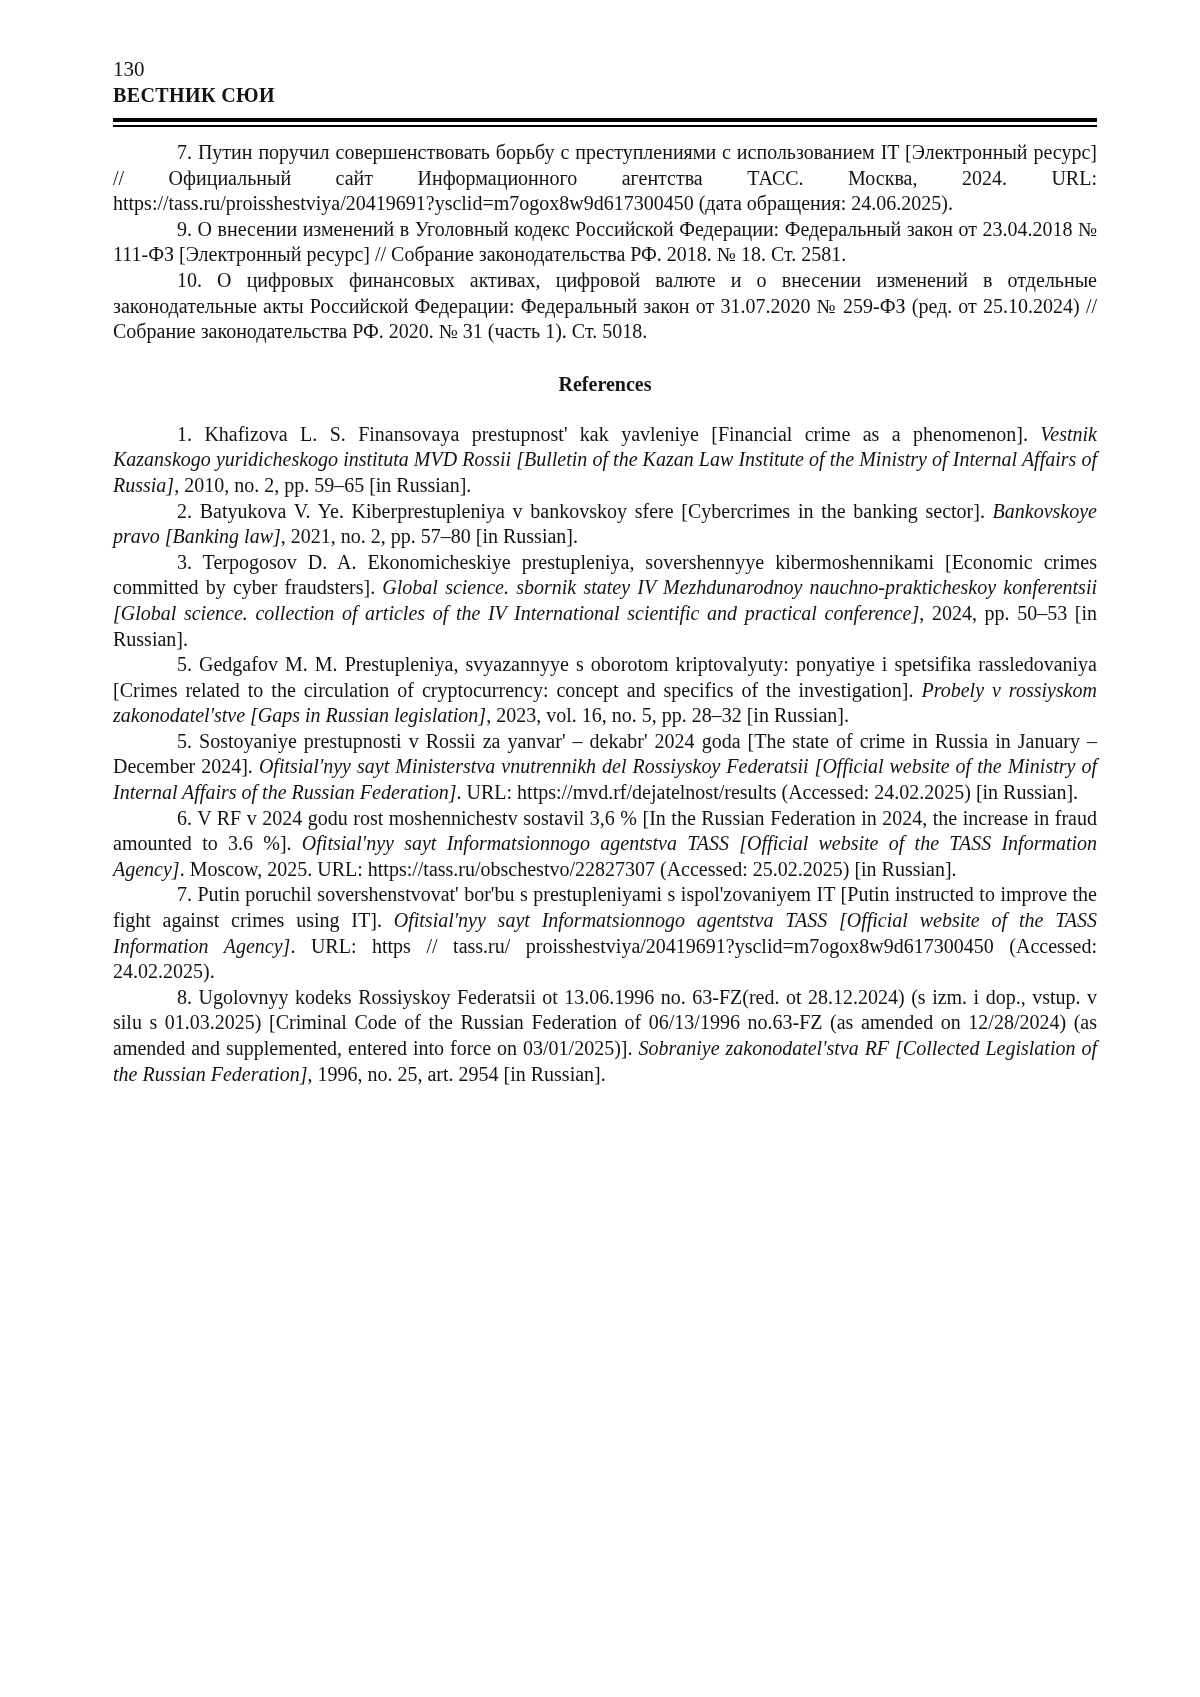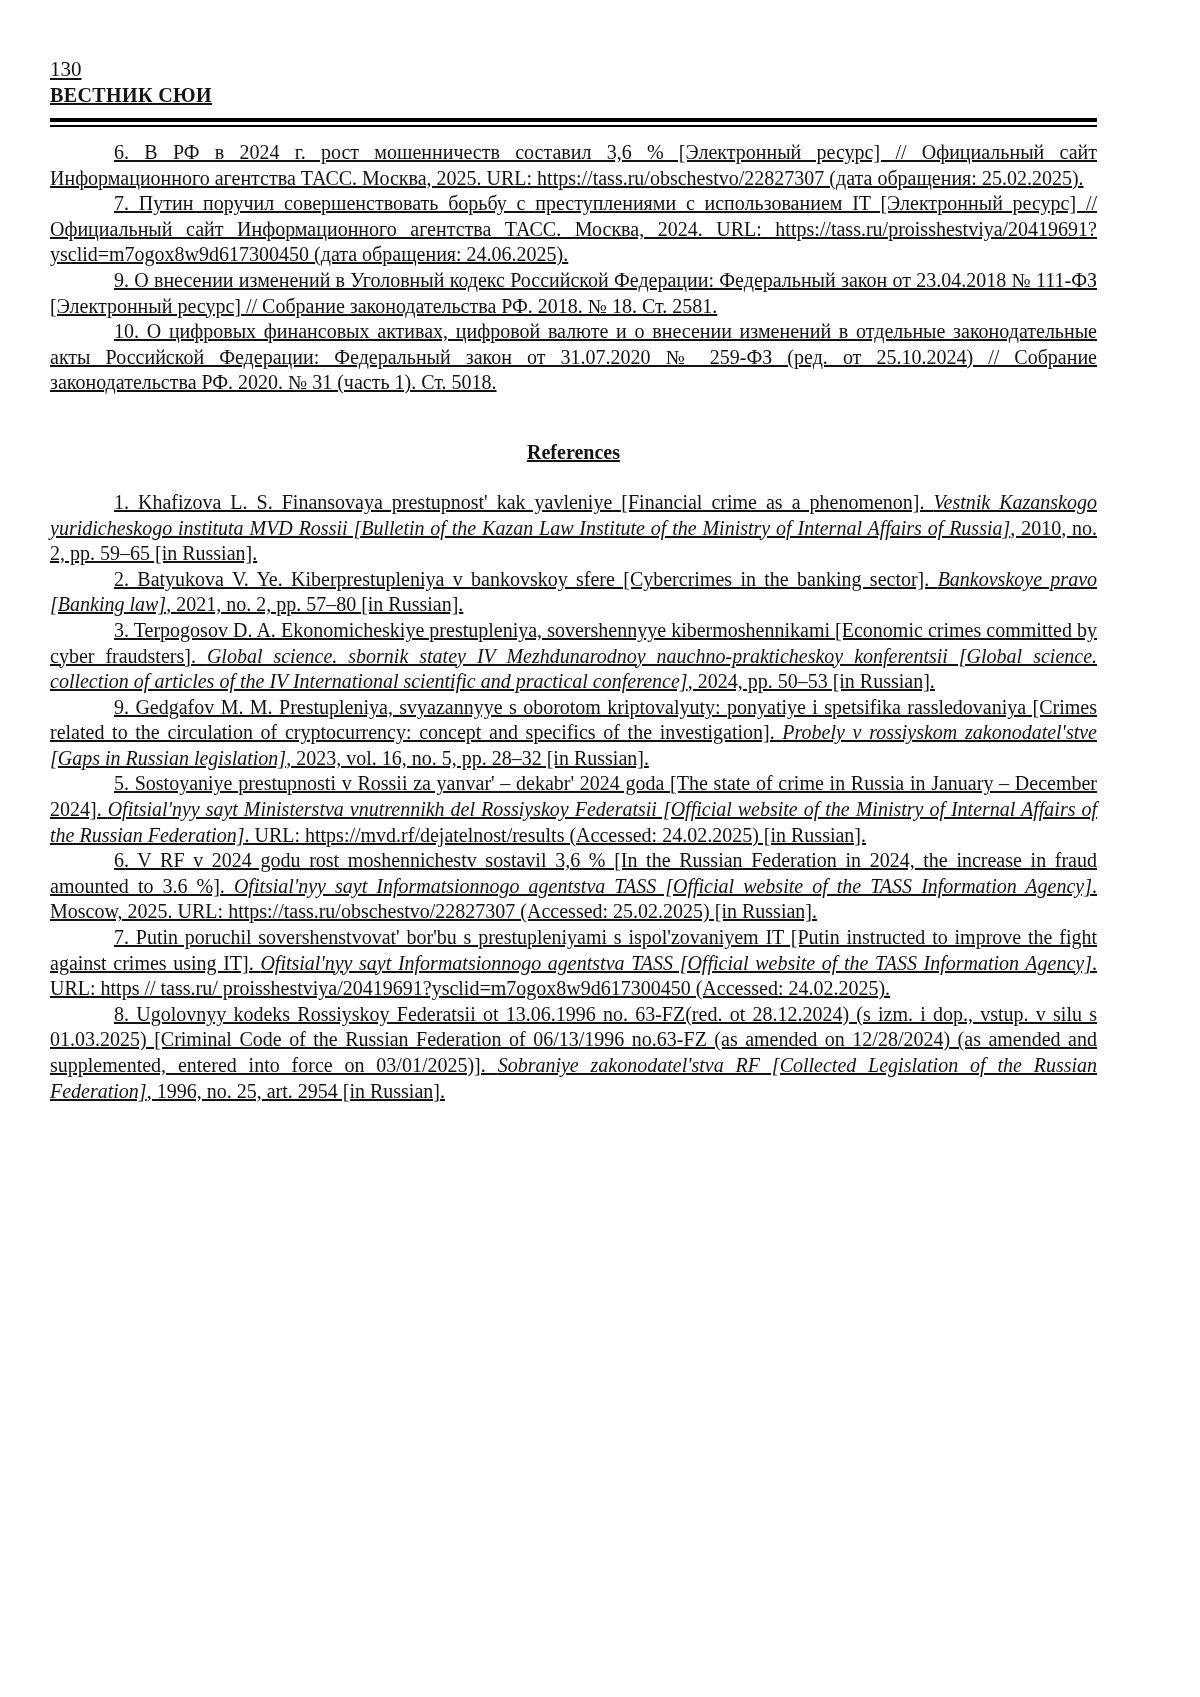--- a/index.html
+++ b/index.html
@@ -2,26 +2,25 @@
 <html><head>
 <meta charset="utf-8">
 <style>
   * { margin: 0; padding: 0; box-sizing: border-box; }
   html, body { background: #ffffff; }
   .page {
     position: relative;
     width: 1200px;
     height: 1697px;
     background: #fffffe;
-    padding: 56px 103px 40px 50px;
+    padding: 56px 103px 40px 113px;
     font-family: "Liberation Serif", "DejaVu Serif", serif;
     font-size: 20px;
     color: #131313;
     overflow: hidden;
-    text-decoration: underline;
   }
   .page-number {
     font-size: 21px;
     line-height: 26px;
     margin-bottom: 1px;
   }
   .journal-title {
     text-align: left;
     font-weight: bold;
     font-size: 20px;
@@ -39,47 +38,46 @@
     text-align: justify;
     text-indent: 64px;
     line-height: 25.6px;
   }
   .italic { font-style: italic; }
   .refs-heading {
     text-align: center;
     font-size: 20px;
     font-weight: bold;
     line-height: 25px;
-    margin: 44px 0 25px 0;
+    margin: 27px 0 25px 0;
   }
 </style>
 </head>
 <body>
 
 <div class="page">
   <header>
     <div class="page-number">130</div>
     <div class="journal-title">ВЕСТНИК СЮИ</div>
     <div class="double-rule"></div>
   </header>
 
   <main>
     <section class="refs">
-        <p><span>6. В РФ в 2024 г. рост мошенничеств составил 3,6 % [Электронный ресурс] // Официальный сайт Информационного агентства ТАСС. Москва, 2025. URL: https://tass.ru/obschestvo/22827307 (дата обращения: 25.02.2025).</span></p>
         <p><span>7. Путин поручил совершенствовать борьбу с преступлениями с использованием IT [Электронный ресурс] // Официальный сайт Информационного агентства ТАСС. Москва, 2024. URL: https://tass.ru/proisshestviya/20419691?ysclid=m7ogox8w9d617300450 (дата обращения: 24.06.2025).</span></p>
         <p><span>9. О внесении изменений в Уголовный кодекс Российской Федерации: Федеральный закон от 23.04.2018 № 111-ФЗ [Электронный ресурс] // Собрание законодательства РФ. 2018. № 18. Ст. 2581.</span></p>
         <p><span>10. О цифровых финансовых активах, цифровой валюте и о внесении изменений в отдельные законодательные акты Российской Федерации: Федеральный закон от 31.07.2020 № 259-ФЗ (ред. от 25.10.2024) // Собрание законодательства РФ. 2020. № 31 (часть 1). Ст. 5018.</span></p>
       </section>
 
     <h2 class="refs-heading">References</h2>
 
     <section class="refs">
         <p><span>1.  Khafizova L. S. Finansovaya prestupnost' kak yavleniye [Financial crime as a phenomenon]. </span><span class="italic">Vestnik Kazanskogo yuridicheskogo instituta MVD Rossii [Bulletin of the Kazan Law Institute of the Ministry of Internal Affairs of Russia]</span><span>, 2010, no. 2, pp. 59–65 [in Russian].</span></p>
         <p><span>2. Batyukova V. Ye. Kiberprestupleniya v bankovskoy sfere [Cybercrimes in the banking sector]. </span><span class="italic">Bankovskoye pravo [Banking law]</span><span>, 2021, no. 2, pp. 57–80 [in Russian].</span></p>
         <p><span>3. Terpogosov D. A. Ekonomicheskiye prestupleniya, sovershennyye kibermoshennikami [Economic crimes committed by cyber fraudsters]. </span><span class="italic">Global science. sbornik statey IV Mezhdunarodnoy nauchno-prakticheskoy konferentsii [Global science. collection of articles of the IV International scientific and practical conference]</span><span>, 2024, pp. 50–53 [in Russian].</span></p>
-        <p><span>9.  Gedgafov M. M. Prestupleniya, svyazannyye s oborotom kriptovalyuty: ponyatiye i spetsifika rassledovaniya [Crimes related to the circulation of cryptocurrency: concept and specifics of the investigation]. </span><span class="italic">Probely v rossiyskom zakonodatel'stve [Gaps in Russian legislation]</span><span>, 2023, vol. 16, no. 5, pp. 28–32 [in Russian].</span></p>
+        <p><span>5.  Gedgafov M. M. Prestupleniya, svyazannyye s oborotom kriptovalyuty: ponyatiye i spetsifika rassledovaniya [Crimes related to the circulation of cryptocurrency: concept and specifics of the investigation]. </span><span class="italic">Probely v rossiyskom zakonodatel'stve [Gaps in Russian legislation]</span><span>, 2023, vol. 16, no. 5, pp. 28–32 [in Russian].</span></p>
         <p><span>5. Sostoyaniye prestupnosti v Rossii za yanvar' – dekabr' 2024 goda [The state of crime in Russia in January – December 2024]. </span><span class="italic">Ofitsial'nyy sayt Ministerstva vnutrennikh del Rossiyskoy Federatsii [Official website of the Ministry of Internal Affairs of the Russian Federation]</span><span>. URL: https://mvd.rf/dejatelnost/results (Accessed: 24.02.2025) [in Russian].</span></p>
         <p><span>6. V RF v 2024 godu rost moshennichestv sostavil 3,6 % [In the Russian Federation in 2024, the increase in fraud amounted to 3.6 %]. </span><span class="italic">Ofitsial'nyy sayt Informatsionnogo agentstva TASS [Official website of the TASS Information Agency]</span><span>. Moscow, 2025. URL: https://tass.ru/obschestvo/22827307 (Accessed: 25.02.2025) [in Russian].</span></p>
         <p><span>7. Putin poruchil sovershenstvovat' bor'bu s prestupleniyami s ispol'zovaniyem IT [Putin instructed to improve the fight against crimes using IT]. </span><span class="italic">Ofitsial'nyy sayt Informatsionnogo agentstva TASS [Official website of the TASS Information Agency]</span><span>. URL: https // tass.ru/ proisshestviya/20419691?ysclid=m7ogox8w9d617300450 (Accessed: 24.02.2025).</span></p>
         <p><span>8. Ugolovnyy kodeks Rossiyskoy Federatsii ot 13.06.1996 no. 63-FZ(red. ot 28.12.2024) (s izm. i dop., vstup. v silu s 01.03.2025) [Criminal Code of the Russian Federation of 06/13/1996 no.63-FZ (as amended on 12/28/2024) (as amended and supplemented, entered into force on 03/01/2025)]. </span><span class="italic">Sobraniye zakonodatel'stva RF [Collected Legislation of the Russian Federation]</span><span>, 1996, no. 25, art. 2954 [in Russian].</span></p>
       </section>
   </main>
 </div>
 
 </body></html>

